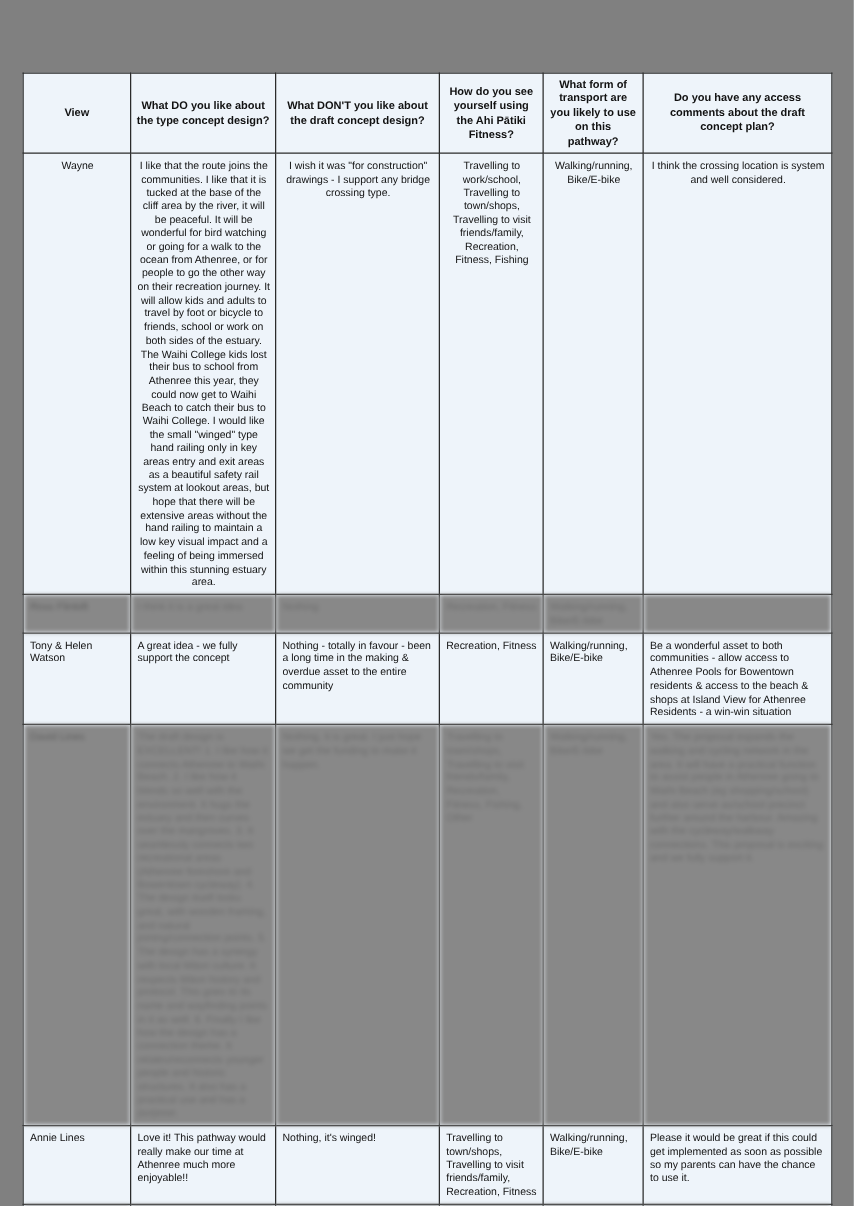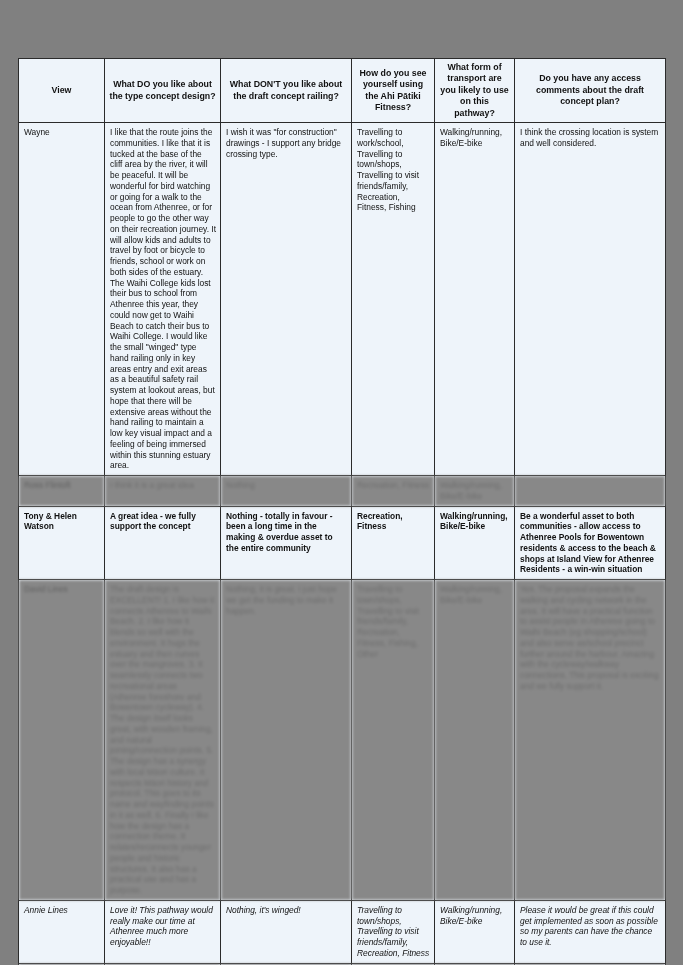--- a/index.html
+++ b/index.html
@@ -79,60 +79,60 @@
         <col class="c-like">
         <col class="c-dislike">
       <col class="c-use">
         <col class="c-transport">
         <col class="c-further">
     </colgroup>
     <thead>
       <tr>
         <th>View</th>
         <th>What DO you like about the type concept design?</th>
-        <th>What DON'T you like about the draft concept railing?</th>
+        <th>What DON'T you like about the draft concept design?</th>
         <th>How do you see yourself using the Ahi Pātiki Fitness?</th>
         <th>What form of transport are you likely to use on this pathway?</th>
         <th>Do you have any access comments about the draft concept plan?</th>
       </tr>
     </thead>
     <tbody id="table-body">
-        <tr style="height: 285px;">
+        <tr style="height: 285px; text-align: center;">
           <td class="name-cell">Wayne</td>
           <td>I like that the route joins the communities. I like that it is tucked at the base of the cliff area by the river, it will be peaceful. It will be wonderful for bird watching or going for a walk to the ocean from Athenree, or for people to go the other way on their recreation journey. It will allow kids and adults to travel by foot or bicycle to friends, school or work on both sides of the estuary. The Waihi College kids lost their bus to school from Athenree this year, they could now get to Waihi Beach to catch their bus to Waihi College.  I would like the small "winged" type hand railing only in key areas entry and exit areas as a beautiful safety rail system at lookout areas, but hope that there will be extensive areas without the hand railing to maintain a low key visual impact and a feeling of being immersed within this stunning estuary area.</td>
           <td>I wish it was "for construction" drawings - I support any bridge crossing type.</td>
           <td>Travelling to work/school, Travelling to town/shops, Travelling to visit friends/family, Recreation, Fitness, Fishing</td>
           <td>Walking/running, Bike/E-bike</td>
           <td>I think the crossing location is system and well considered.</td>
         </tr>
         <tr class="redacted" style="height: 22px;">
           <td class="name-cell">Ross Flintoft</td>
           <td>I think it is a great idea</td>
           <td>Nothing</td>
           <td>Recreation, Fitness</td>
           <td>Walking/running, Bike/E-bike</td>
           <td></td>
         </tr>
-        <tr style="height: 53px; font-weight: bold;">
+        <tr style="height: 53px;">
           <td class="name-cell">Tony &amp; Helen Watson</td>
           <td>A great idea - we fully support the concept</td>
           <td>Nothing - totally in favour - been a long time in the making &amp; overdue asset to the entire community</td>
           <td>Recreation, Fitness</td>
           <td>Walking/running, Bike/E-bike</td>
           <td>Be a wonderful asset to both communities - allow access to Athenree Pools for Bowentown residents &amp; access to the beach &amp; shops at Island View for Athenree Residents - a win-win situation</td>
         </tr>
         <tr class="redacted" style="height: 247px;">
           <td class="name-cell">David Lines</td>
           <td>The draft design is EXCELLENT! 1. I like how it connects Athenree to Waihi Beach. 2. I like how it blends so well with the environment. It hugs the estuary and then curves over the mangroves. 3. It seamlessly connects two recreational areas (Athenree foreshore and Bowentown cycleway). 4. The design itself looks great, with wooden framing, and natural joining/connection points. 5. The design has a synergy with local Māori culture. It respects Māori history and protocol. This goes to its name and wayfinding points in it as well. 6. Finally I like how the design has a connection theme. It relates/reconnects  younger people and historic structures. It also has a practical use and has a purpose.</td>
           <td>Nothing, it is great. I just hope we get the funding to make it happen.</td>
           <td>Travelling to town/shops, Travelling to visit friends/family, Recreation, Fitness, Fishing, Other</td>
           <td>Walking/running, Bike/E-bike</td>
           <td>Yes. The proposal expands the walking and cycling network in the area. It will have a practical function to assist people in Athenree going to Waihi Beach (eg shopping/school) and also serve as/school precinct further around the harbour. Amazing with the cycleway/walkway connections. This proposal is exciting and we fully support it.</td>
         </tr>
-        <tr style="height: 52px; font-style: italic;">
+        <tr style="height: 52px;">
           <td class="name-cell">Annie Lines</td>
           <td>Love it!  This pathway would really make our time at Athenree much more enjoyable!!</td>
           <td>Nothing, it's winged!</td>
           <td>Travelling to town/shops, Travelling to visit friends/family, Recreation, Fitness</td>
           <td>Walking/running, Bike/E-bike</td>
           <td>Please it would be great if this could get implemented as soon as possible so my parents can have the chance to use it.</td>
         </tr>
         <tr class="redacted" style="height: 50px;">
           <td class="name-cell">Kate</td>
           <td>That it connects our beach access to Athenree, removing the need to drive. Connects Waihi beach businesses to Athenree again removing the need to drive.</td>

